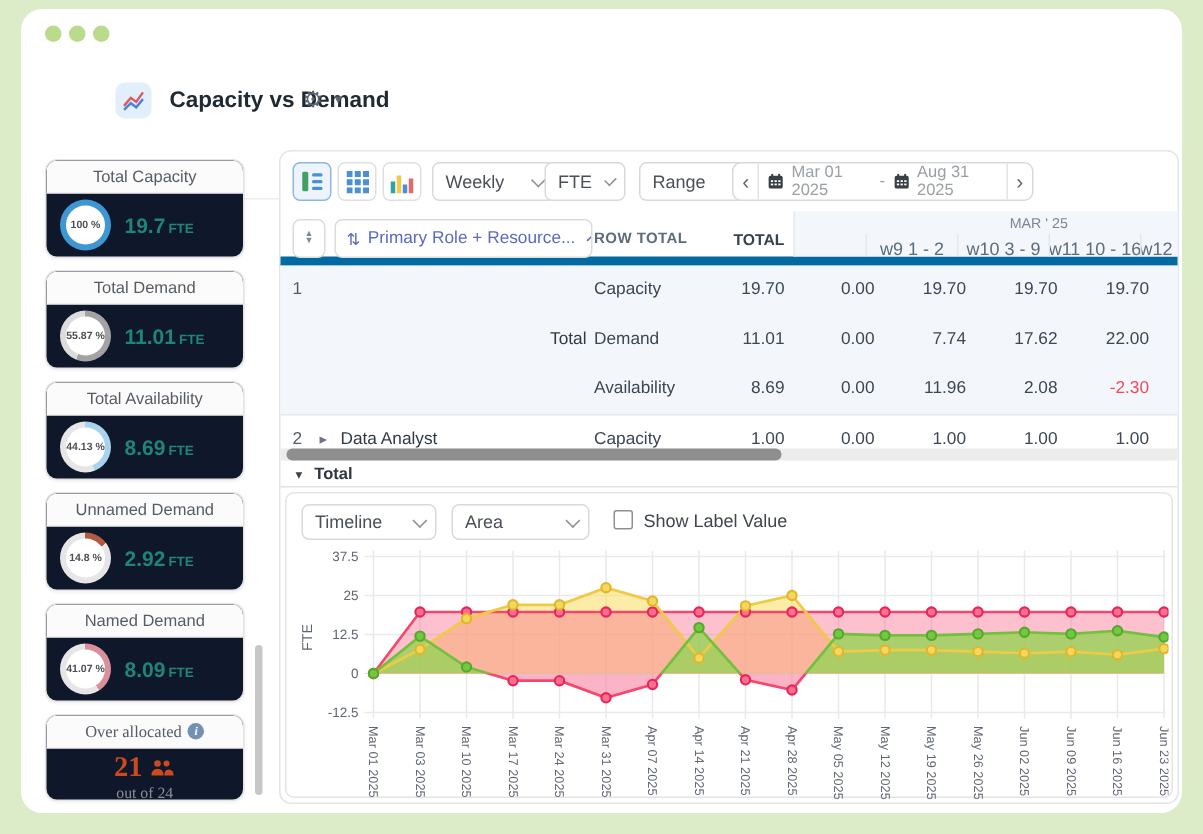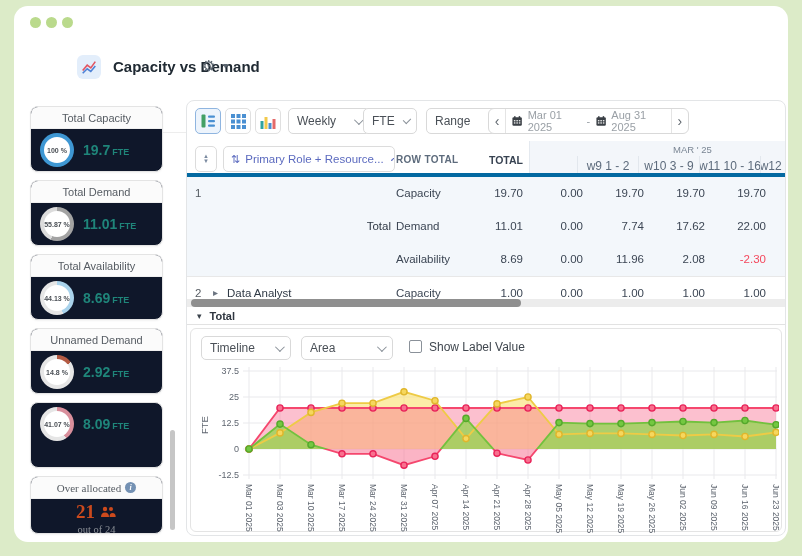--- a/index.html
+++ b/index.html
@@ -37,21 +37,21 @@
   .sel { position:absolute; top:1px; height:26px; border:1px solid #d9d9d9; border-radius:5px; background:#fff; display:flex; align-items:center; font-size:12px; color:#4a5057; padding:0 8px; cursor:pointer; }
   .sel .lbl { flex:1; }
   .chev { width:7px; height:7px; border-right:1.5px solid #8a9199; border-bottom:1.5px solid #8a9199; transform:rotate(45deg) translateY(-2px); margin-left:8px; }
   .daterange { position:absolute; left:301px; top:1px; width:201px; height:26px; border:1px solid #d9d9d9; border-radius:6px; background:#fff; display:flex; align-items:center; }
   .dr-nav { width:20px; height:100%; display:flex; align-items:center; justify-content:center; color:#5f666d; font-size:14px; cursor:pointer; }
   .dr-nav.prev { border-right:1px solid #e4e4e4; }
   .dr-nav.next { border-left:1px solid #e4e4e4; }
   .dr-date { display:flex; align-items:center; gap:5px; font-size:11px; color:#9aa0a6; padding:0 6px; cursor:pointer; }
   .dr-dash { color:#9aa0a6; font-size:11px; }
   
-  .thead { position:absolute; left:0; top:40px; right:0; height:36px; border-bottom:4px solid #0369a1; }
+  .thead { position:absolute; left:0; top:40px; right:0; height:36px; border-bottom:6px solid #0369a1; }
   .weeks-bg { position:absolute; left:342px; right:0; top:0; bottom:0; background:#f3f6fa; border-left:1px solid #e4e9ef; overflow:hidden; }
   .month-row { height:15px; font-size:9.5px; color:#7a8694; text-align:center; padding-top:3px; text-indent:70px; }
   .week-row { position:relative; height:20px; }
   .wh { position:absolute; top:0; height:20px; width:61px; display:flex; align-items:center; justify-content:center; font-size:12px; color:#5d6b7c; border-left:1px solid #e2e7ed; white-space:nowrap; overflow:hidden;margin-left:47px; }
   .sortbox { position:absolute; left:8px; top:5px; width:22px; height:26px; border:1px solid #dcdcdc; border-radius:5px; background:#fff; display:flex; flex-direction:column; align-items:center; justify-content:center; font-size:6px; color:#7a8aa0; line-height:5px; cursor:pointer; }
   .groupsel { position:absolute; left:36px; top:5px; width:172px; height:26px; border:1px solid #dcdcdc; border-radius:5px; background:#fff; display:flex; align-items:center; padding:0 7px; font-size:11.5px; color:#5b6abf; cursor:pointer; white-space:nowrap; overflow:hidden; }
   .groupsel .sort-ic { font-size:11px; margin-right:5px; }
   .groupsel .chev { border-color:#5b6abf; }
   .rowtype-h { position:absolute; left:209px; top:13px; font-size:10px; font-weight:bold; color:#5d6b7c; letter-spacing:.3px; }
   .total-h { position:absolute; left:276px; top:13px; width:60px; text-align:right; font-size:10.5px; font-weight:bold; color:#374251; }
@@ -160,20 +160,23 @@
         <div class="donut-in">
               <span>14.8 %</span>
             </div>
       </div>
       <div class="metric">
         <span>2.92</span><span class="unit">FTE</span>
       </div>
     </div>
   </div>
       <div class="card" style="height: 66px; top: 396px;">
+    <div class="card-head">
+          <span>Named Demand</span>
+        </div>
     <div class="card-body">
       <div class="donut" style="background: conic-gradient(rgb(217, 143, 156) 0deg, rgb(217, 143, 156) 41%, rgb(230, 230, 230) 41%, rgb(230, 230, 230) 100%);">
         <div class="donut-in">
               <span>41.07 %</span>
             </div>
       </div>
       <div class="metric">
         <span>8.09</span><span class="unit">FTE</span>
       </div>
     </div>

